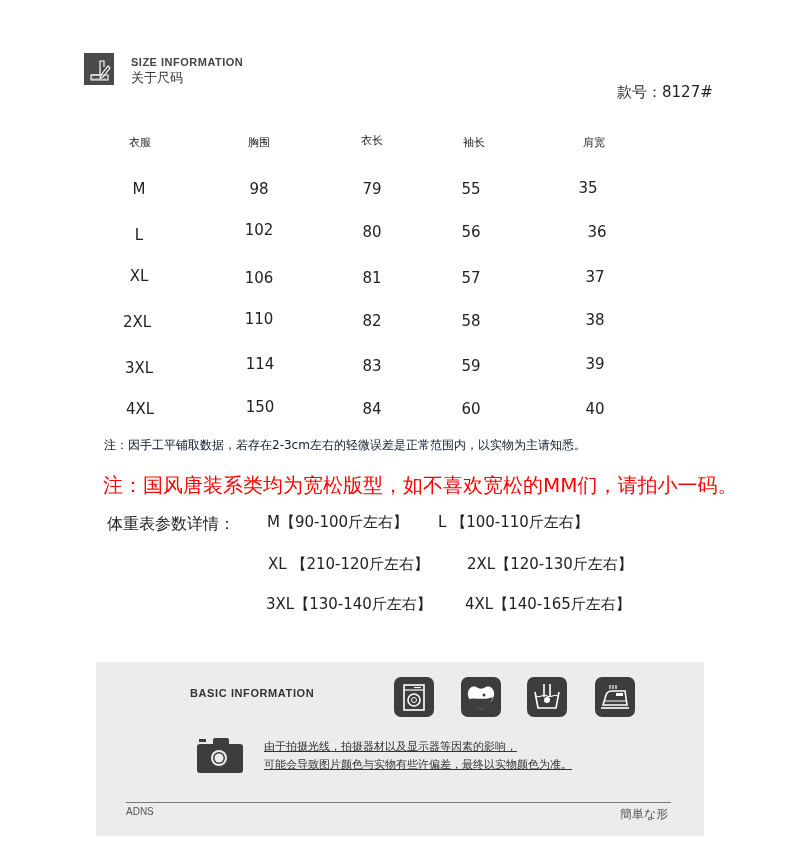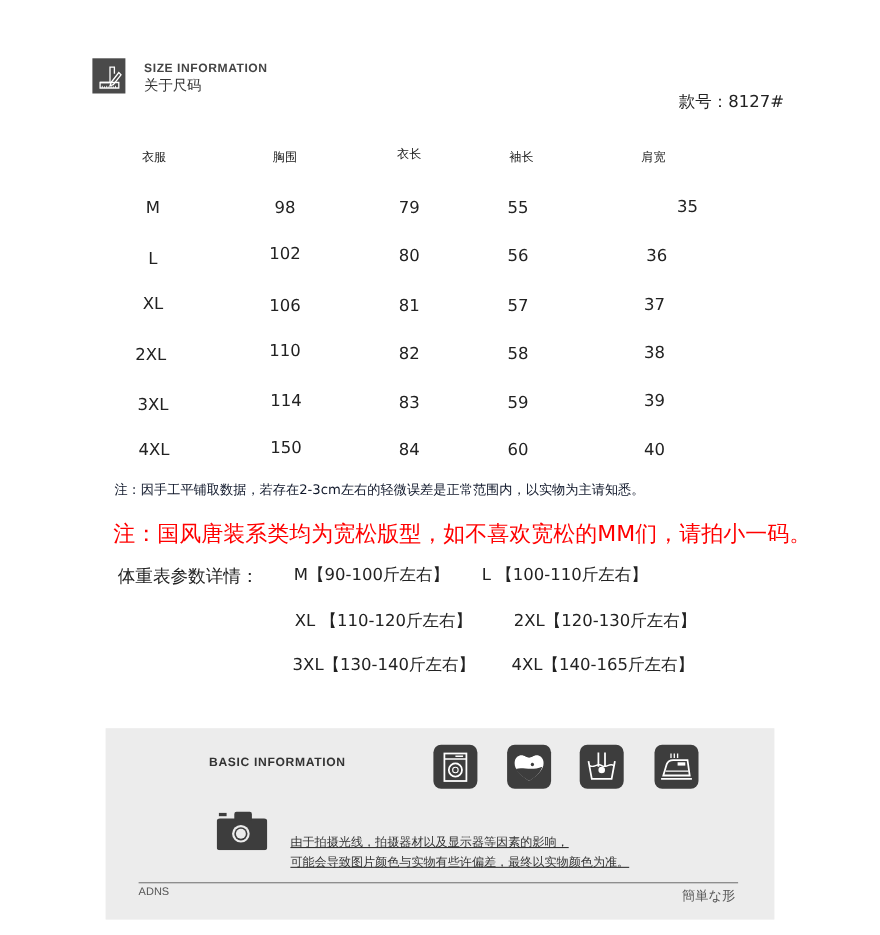--- a/index.html
+++ b/index.html
@@ -23,21 +23,21 @@
 
   .weight-label { left:107px; top:514px; font-size:16px; color:#222; white-space:nowrap; }
   .weight-item { font-size:15px; color:#222; white-space:nowrap; }
 
   
   .panel { left:96px; top:662px; width:608px; height:174px; background:#ececec; }
   .basic-title { left:190px; top:687px; font-family:"Liberation Sans",sans-serif; font-size:11px; font-weight:bold; letter-spacing:0.6px; color:#333; }
   .care-icon { width:40px; height:40px; background:#3d3d3d; border-radius:7px; position:absolute; top:677px; }
   .care-icon svg { width:40px; height:40px; display:block; }
   .camera { left:197px; top:735px; width:46px; height:38px; }
-  .disclaimer { left:264px; font-size:11px; color:#333; text-decoration:underline; white-space:nowrap;margin-top:19px; }
+  .disclaimer { left:264px; font-size:11px; color:#333; text-decoration:underline; white-space:nowrap; }
   .divider { left:126px; top:802px; width:545px; height:1px; background:#777; }
   .foot-left { left:126px; top:806px; font-family:"Liberation Sans",sans-serif; font-size:10px; color:#555; }
   .foot-right { left:620px; top:806px; font-size:12px; color:#555; }
 </style>
 </head>
 <body>
 
 <div class="abs hdr-icon">
   <svg viewBox="0 0 30 32">
     <path d="M7 22 L7 27 L24 27 L24 22 Z" fill="none" stroke="#fff" stroke-width="1.2"></path>
@@ -57,21 +57,21 @@
     <div class="tbl-cell tbl-head" style="left:372px;top:133px">衣长</div>
     <div class="tbl-cell tbl-head" style="left:474px;top:135px">袖长</div>
     <div class="tbl-cell tbl-head" style="left:594px;top:135px">肩宽</div>
   </div>
 
   <div>
     <div class="tbl-cell" style="left:139px;top:180px">M</div>
     <div class="tbl-cell" style="left:259px;top:180px">98</div>
     <div class="tbl-cell" style="left:372px;top:180px">79</div>
     <div class="tbl-cell" style="left:471px;top:180px">55</div>
-    <div class="tbl-cell" style="left:625px;top:179px">35</div>
+    <div class="tbl-cell" style="left:588px;top:179px">35</div>
   </div>
   <div>
     <div class="tbl-cell" style="left:139px;top:226px">L</div>
     <div class="tbl-cell" style="left:259px;top:221px">102</div>
     <div class="tbl-cell" style="left:372px;top:223px">80</div>
     <div class="tbl-cell" style="left:471px;top:223px">56</div>
     <div class="tbl-cell" style="left:597px;top:223px">36</div>
   </div>
   <div>
     <div class="tbl-cell" style="left:139px;top:267px">XL</div>
@@ -102,21 +102,21 @@
     <div class="tbl-cell" style="left:595px;top:400px">40</div>
   </div>
 </div>
 
 <div class="abs note">注：因手工平铺取数据，若存在2-3cm左右的轻微误差是正常范围内，以实物为主请知悉。</div>
 <div class="abs note-red">注：国风唐装系类均为宽松版型，如不喜欢宽松的MM们，请拍小一码。</div>
 
 <div class="abs weight-label">体重表参数详情：</div>
 <div class="abs weight-item" style="left:267px;top:513px">M【90-100斤左右】</div>
 <div class="abs weight-item" style="left:438px;top:513px">L 【100-110斤左右】</div>
-<div class="abs weight-item" style="left:268px;top:555px">XL 【110-120斤左右】</div>
+<div class="abs weight-item" style="left:268px;top:555px">XL 【210-120斤左右】</div>
 <div class="abs weight-item" style="left:467px;top:555px">2XL【120-130斤左右】</div>
 <div class="abs weight-item" style="left:266px;top:595px">3XL【130-140斤左右】</div>
 <div class="abs weight-item" style="left:465px;top:595px">4XL【140-165斤左右】</div>
 
 <div class="abs panel"></div>
 <div class="abs basic-title">BASIC INFORMATION</div>
 
 <div class="care-icon" style="left:394px">
   <svg viewBox="0 0 40 40">
     <rect x="10" y="8" width="20" height="25" fill="none" stroke="#fff" stroke-width="1.6"></rect>

